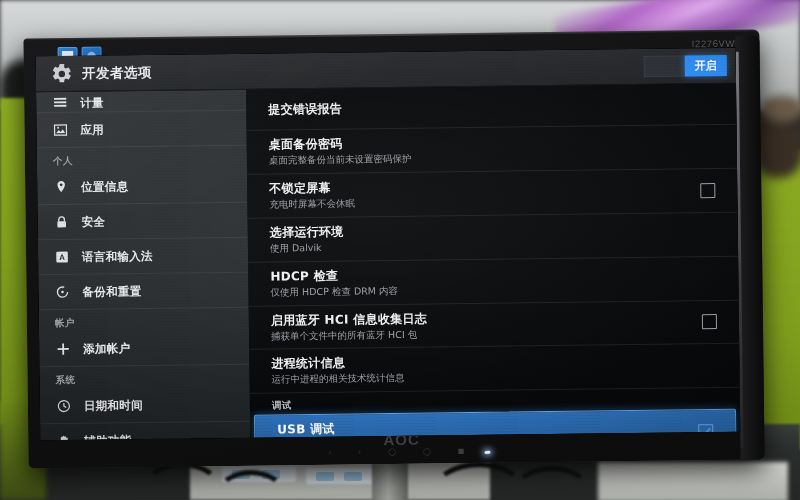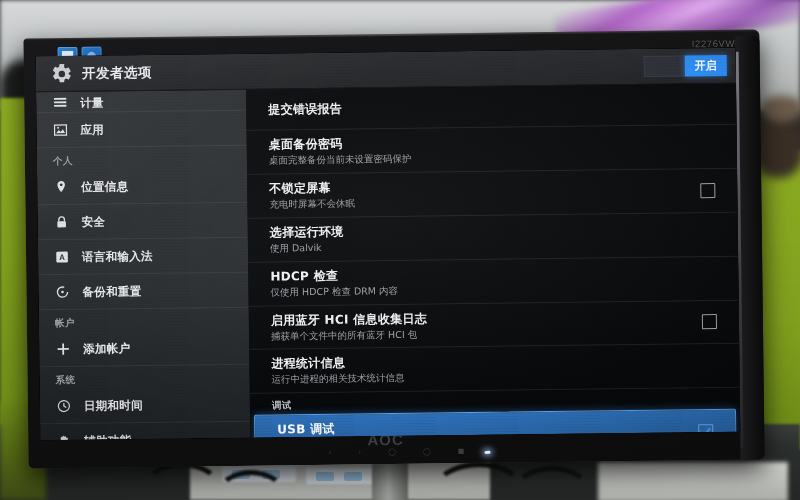--- a/index.html
+++ b/index.html
@@ -53,21 +53,21 @@
     box-shadow:0 10px 26px rgba(0,0,0,.75), inset 0 1px 0 rgba(255,255,255,.07);}
   .mon-edge-hi{position:absolute;left:0;top:0;width:736px;height:2px;
     background:linear-gradient(90deg,rgba(255,255,255,.02),rgba(255,255,255,.16),rgba(255,255,255,.03));}
   .mon-right-face{position:absolute;left:712px;top:6px;width:24px;height:424px;
     background:linear-gradient(90deg,#1d1d1f,#0a0a0b);border-radius:0 6px 6px 0;}
   .mon-side-glint{position:absolute;left:712px;top:22px;width:3px;height:396px;
     background:linear-gradient(180deg,rgba(200,205,215,.55),rgba(150,155,165,.25) 60%,rgba(90,95,105,.1));
     filter:blur(.4px);}
   .mon-model{position:absolute;right:16px;top:8px;font-size:9.5px;letter-spacing:.6px;
     color:#5d5f62;font-family:"Liberation Sans",sans-serif;text-shadow:0 1px 0 #000;}
-  .mon-brand{position:absolute;left:339px;bottom:16px;font-size:15px;font-weight:bold;letter-spacing:1px;
+  .mon-brand{position:absolute;left:355px;bottom:16px;font-size:15px;font-weight:bold;letter-spacing:1px;
     color:#3c3e41;font-family:"Liberation Sans",sans-serif;}
   .mon-osd{position:absolute;bottom:8px;display:flex;gap:27px;left:300px;
     color:#3a3c3f;font-size:7px;}
   .mon-power-led{position:absolute;left:456px;bottom:9px;width:6px;height:3px;border-radius:2px;
     background:#d8e8ff;box-shadow:0 0 6px 2px rgba(170,210,255,.75);}
   .sticker{position:absolute;top:9px;width:20px;height:24px;border-radius:2px;}
   .sticker.win{left:34px;background:linear-gradient(150deg,#2f7fd0,#1b5ea8);
     box-shadow:inset 0 0 0 1px rgba(255,255,255,.25);}
   .sticker.intel{left:58px;background:linear-gradient(150deg,#2a78c6,#1256a0);
     box-shadow:inset 0 0 0 1px rgba(255,255,255,.22);}

